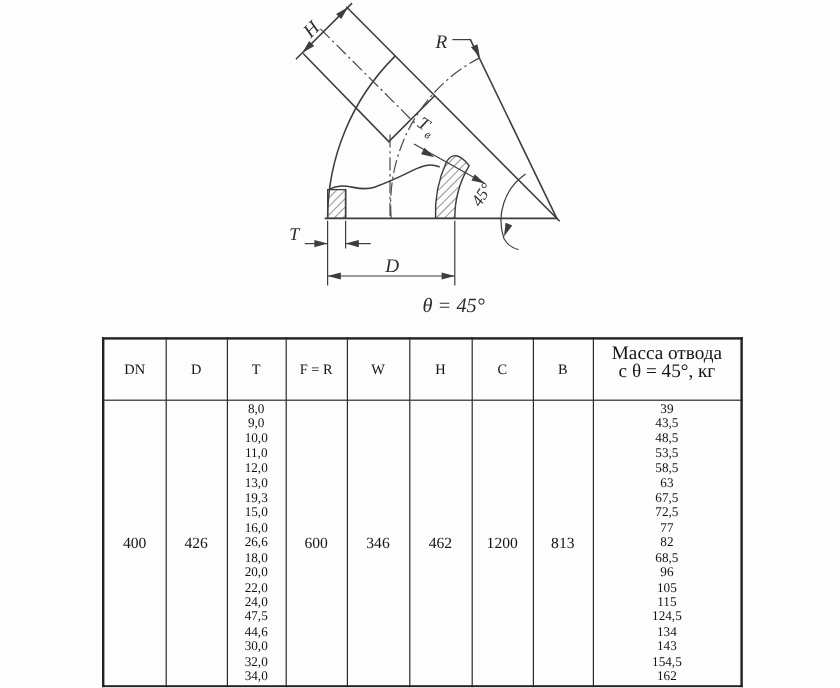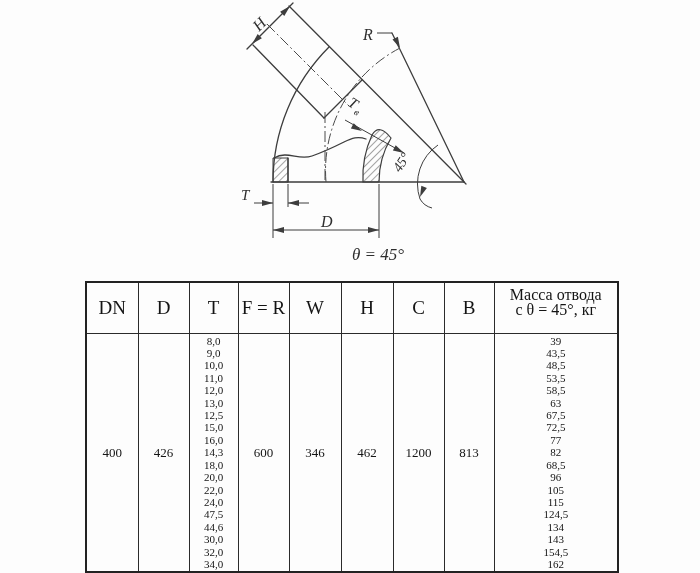--- a/index.html
+++ b/index.html
@@ -11,21 +11,21 @@
   svg text{fill:#2e2e2e;}
   .dimtxt{font-family:"Liberation Serif",serif;font-style:italic;}
   .elbow-table{
     position:absolute;left:85px;top:281px;border-collapse:collapse;table-layout:fixed;
     font-family:"Liberation Serif",serif;color:#141414;
   }
   .elbow-table td,.elbow-table th{
     border:1.5px solid #2b2b2b;padding:0;text-align:center;font-weight:normal;
   }
   .elbow-table{border:2px solid #222;}
-  .hdr-row td{height:46px;font-size:19px;vertical-align:middle;}
+  .hdr-row td{height:46px;font-size:12px;vertical-align:middle;}
   td.mass-hdr{vertical-align:top;font-size:16px;line-height:15px;padding-top:4px;text-align:center;}
   .body-row td{height:237px;font-size:13px;vertical-align:middle;}
   .val-list{
     display:flex;flex-direction:column;justify-content:center;height:237px;
     font-size:11px;line-height:12.4px;
   }
   .val-list div{white-space:nowrap;}
 </style>
 </head>
 <body>
@@ -137,24 +137,24 @@
       <td>400</td>
       <td>426</td>
       <td>
         <div class="val-list">
               <div>8,0</div>
               <div>9,0</div>
               <div>10,0</div>
               <div>11,0</div>
               <div>12,0</div>
               <div>13,0</div>
-              <div>12,5</div>
+              <div>19,3</div>
               <div>15,0</div>
               <div>16,0</div>
-              <div>14,3</div>
+              <div>26,6</div>
               <div>18,0</div>
               <div>20,0</div>
               <div>22,0</div>
               <div>24,0</div>
               <div>47,5</div>
               <div>44,6</div>
               <div>30,0</div>
               <div>32,0</div>
               <div>34,0</div>
             </div>

